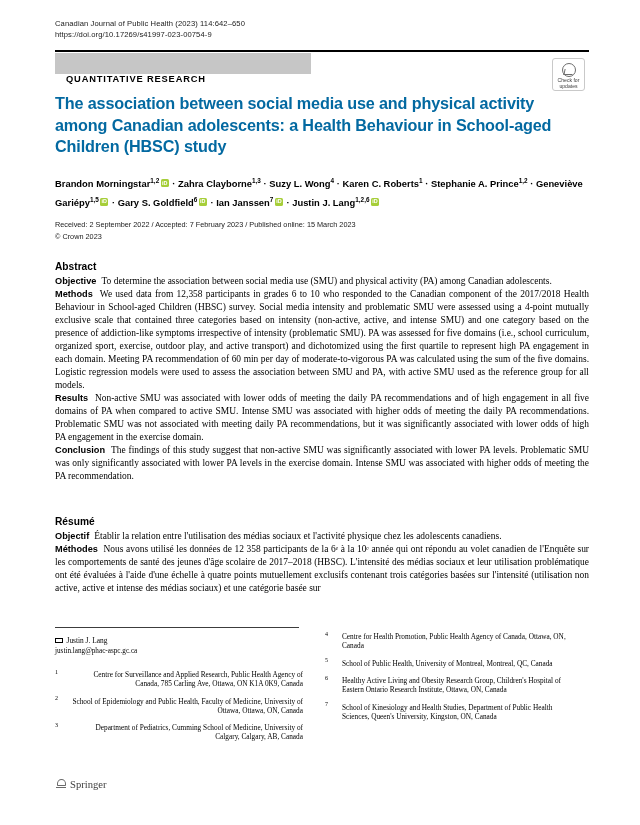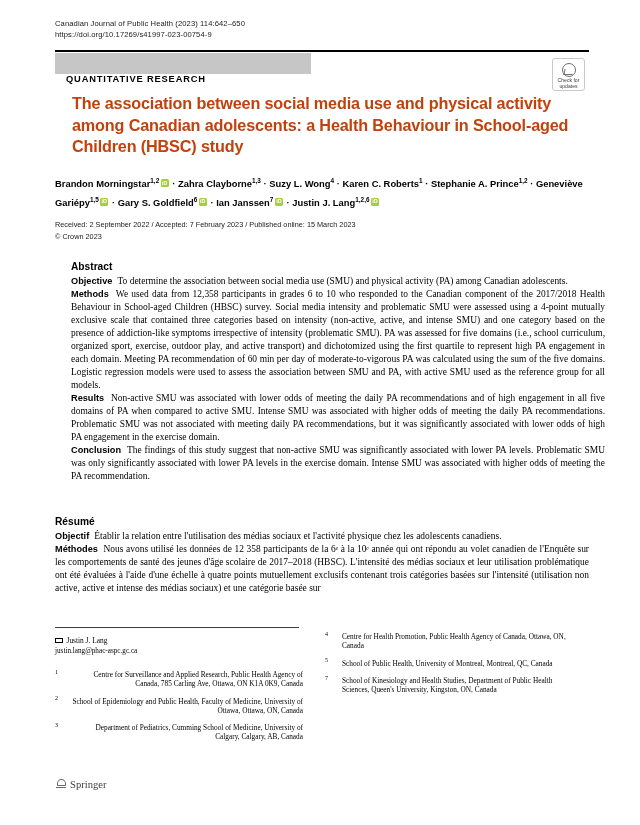--- a/index.html
+++ b/index.html
@@ -108,28 +108,28 @@
     text-align: center;
     font-family: "Liberation Sans", sans-serif;
     font-size: 5.1px;
     line-height: 6.2px;
     color: #3d3d3d;
   }
 
   
   .title {
     position: absolute;
-    left: 72px;
+    left: 55px;
     top: 93px;
     width: 520px;
     font-family: "Liberation Sans", sans-serif;
     font-size: 16.2px;
     line-height: 21.5px;
     font-weight: bold;
-    color: #c2410c;
+    color: #0369a1;
     letter-spacing: -0.15px;
   }
 
   
   .authors {
     position: absolute;
     left: 55px;
     top: 173px;
     width: 534px;
     font-family: "Liberation Sans", sans-serif;
@@ -178,21 +178,20 @@
     line-height: 11.5px;
     color: #1a1a1a;
   }
 
   
   .abstract-wrap {
     position: absolute;
     left: 55px;
     top: 261px;
     width: 534px;
-    margin-left: 16px;
   }
   .resume-wrap {
     position: absolute;
     left: 55px;
     top: 516px;
     width: 534px;
   }
   .sec-head {
     font-family: "Liberation Sans", sans-serif;
     font-size: 10.2px;
@@ -377,20 +376,21 @@
   </div>
 
   <div class="aff-col aff-left" id="aff-left">
       <div class="aff-item"><span class="num">1</span><span>Centre for Surveillance and Applied Research, Public Health Agency of Canada, 785 Carling Ave, Ottawa, ON K1A 0K9, Canada</span></div>
       <div class="aff-item"><span class="num">2</span><span>School of Epidemiology and Public Health, Faculty of Medicine, University of Ottawa, Ottawa, ON, Canada</span></div>
       <div class="aff-item"><span class="num">3</span><span>Department of Pediatrics, Cumming School of Medicine, University of Calgary, Calgary, AB, Canada</span></div>
     </div>
   <div class="aff-col aff-right" id="aff-right">
       <div class="aff-item"><span class="num">4</span><span>Centre for Health Promotion, Public Health Agency of Canada, Ottawa, ON, Canada</span></div>
       <div class="aff-item"><span class="num">5</span><span>School of Public Health, University of Montreal, Montreal, QC, Canada</span></div>
+      <div class="aff-item"><span class="num">6</span><span>Healthy Active Living and Obesity Research Group, Children's Hospital of Eastern Ontario Research Institute, Ottawa, ON, Canada</span></div>
       <div class="aff-item"><span class="num">7</span><span>School of Kinesiology and Health Studies, Department of Public Health Sciences, Queen's University, Kingston, ON, Canada</span></div>
     </div>
 
   <div class="springer">
     <span class="sp-logo"></span><span>Springer</span>
   </div>
 
 </div>
 
 </body></html>

